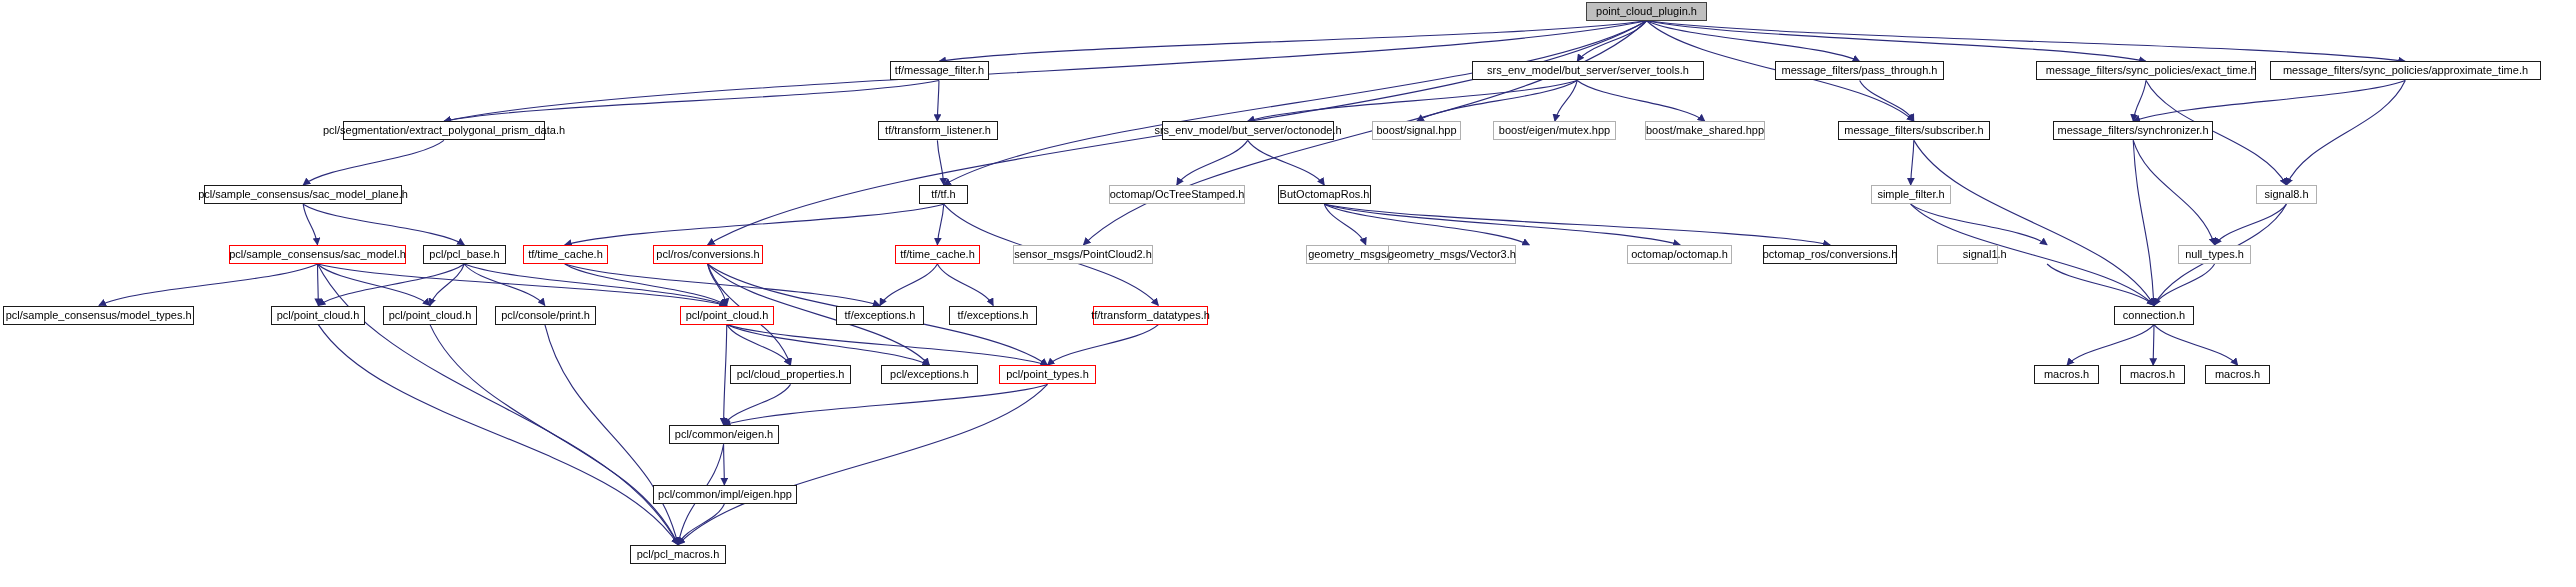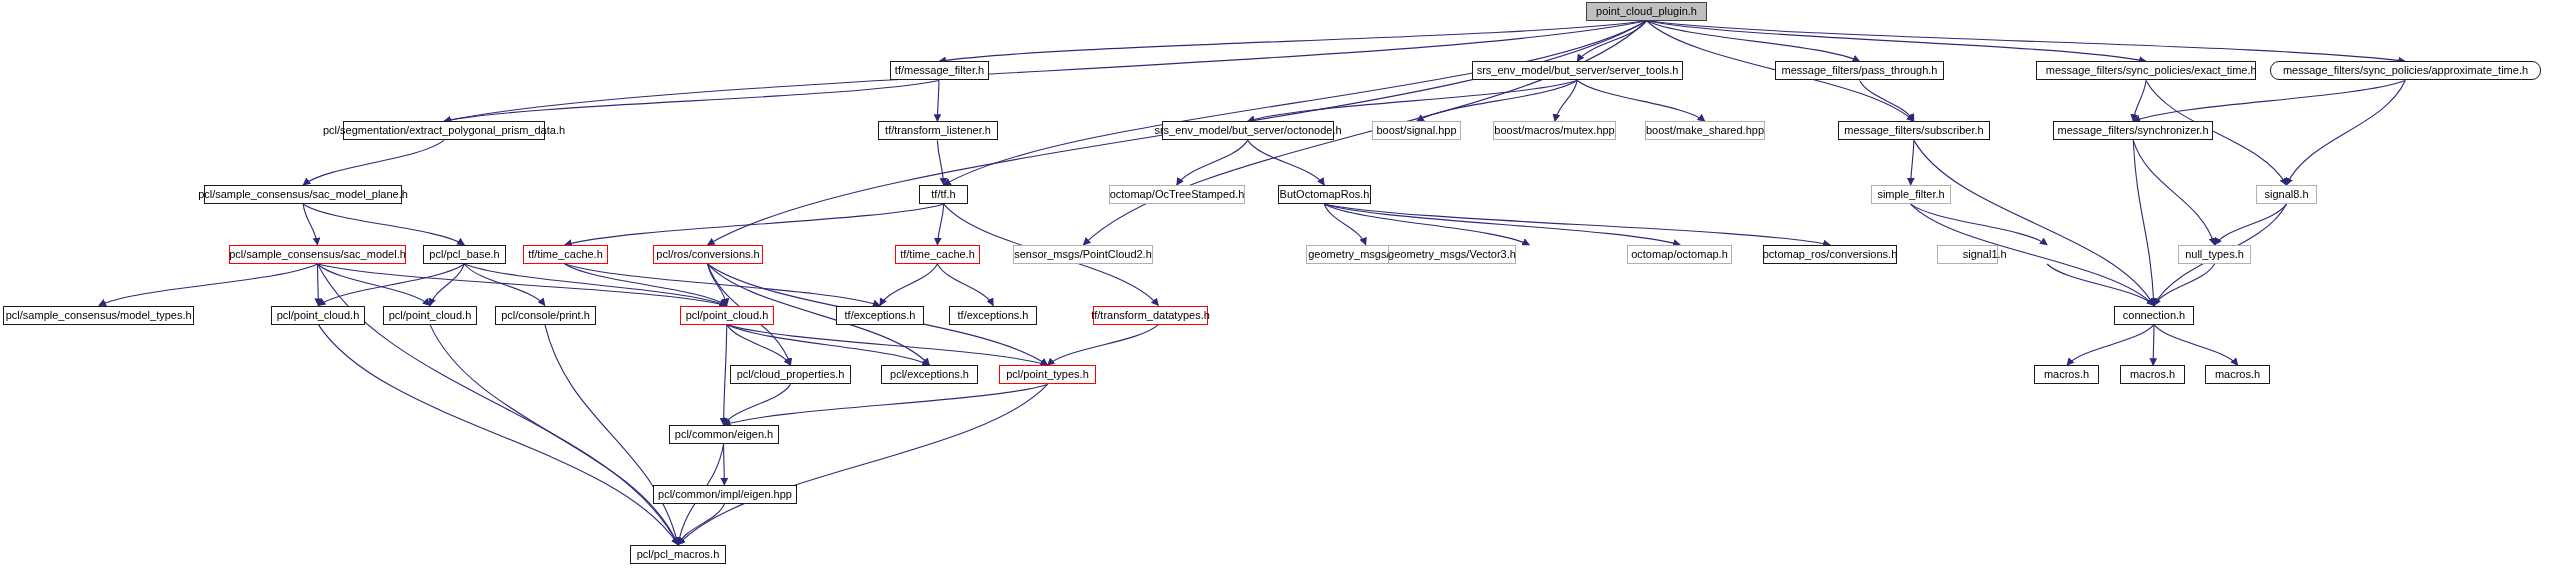--- a/index.html
+++ b/index.html
@@ -144,46 +144,46 @@
         <path d="M 1452,407 C 1426.98,429.95 1338.02,435.05 1313,458" fill="none" stroke="#2a2a7a" stroke-width="1.4" marker-end="url(#arrow)"></path>
       </g>
   </svg>
   <div id="node-layer">
       <div class="node root" style="left: 1586px; top: 1.6px; width: 121px;">
         <span>point_cloud_plugin.h</span>
       </div>
       <div class="node black" style="left: 890px; top: 61px; width: 99px;">
         <span>tf/message_filter.h</span>
       </div>
-      <div class="node black" style="left: 1472px; top: 61px; width: 211px;">
+      <div class="node black" style="left: 1472px; top: 61px; width: 232px;">
         <span>srs_env_model/but_server/server_tools.h</span>
       </div>
       <div class="node black" style="left: 1775px; top: 61px; width: 169px;">
         <span>message_filters/pass_through.h</span>
       </div>
       <div class="node black" style="left: 2036px; top: 61px; width: 220px; padding-left: 16px;">
         <span>message_filters/sync_policies/exact_time.h</span>
       </div>
-      <div class="node black" style="left: 2270px; top: 61px; width: 271px; border-radius: 9px;">
+      <div class="node black" style="left: 2270px; top: 61px; width: 271px;">
         <span>message_filters/sync_policies/approximate_time.h</span>
       </div>
       <div class="node black" style="left: 343px; top: 121px; width: 202px;">
         <span>pcl/segmentation/extract_polygonal_prism_data.h</span>
       </div>
       <div class="node black" style="left: 878px; top: 121px; width: 120px;">
         <span>tf/transform_listener.h</span>
       </div>
       <div class="node black" style="left: 1162px; top: 121px; width: 172px;">
         <span>srs_env_model/but_server/octonode.h</span>
       </div>
       <div class="node gray" style="left: 1372px; top: 121px; width: 89px;">
         <span>boost/signal.hpp</span>
       </div>
       <div class="node gray" style="left: 1493px; top: 121px; width: 123px;">
-        <span>boost/macros/mutex.hpp</span>
+        <span>boost/eigen/mutex.hpp</span>
       </div>
       <div class="node gray" style="left: 1645px; top: 121px; width: 120px;">
         <span>boost/make_shared.hpp</span>
       </div>
       <div class="node black" style="left: 1838px; top: 121px; width: 152px;">
         <span>message_filters/subscriber.h</span>
       </div>
       <div class="node black" style="left: 2053px; top: 121px; width: 160px;">
         <span>message_filters/synchronizer.h</span>
       </div>

